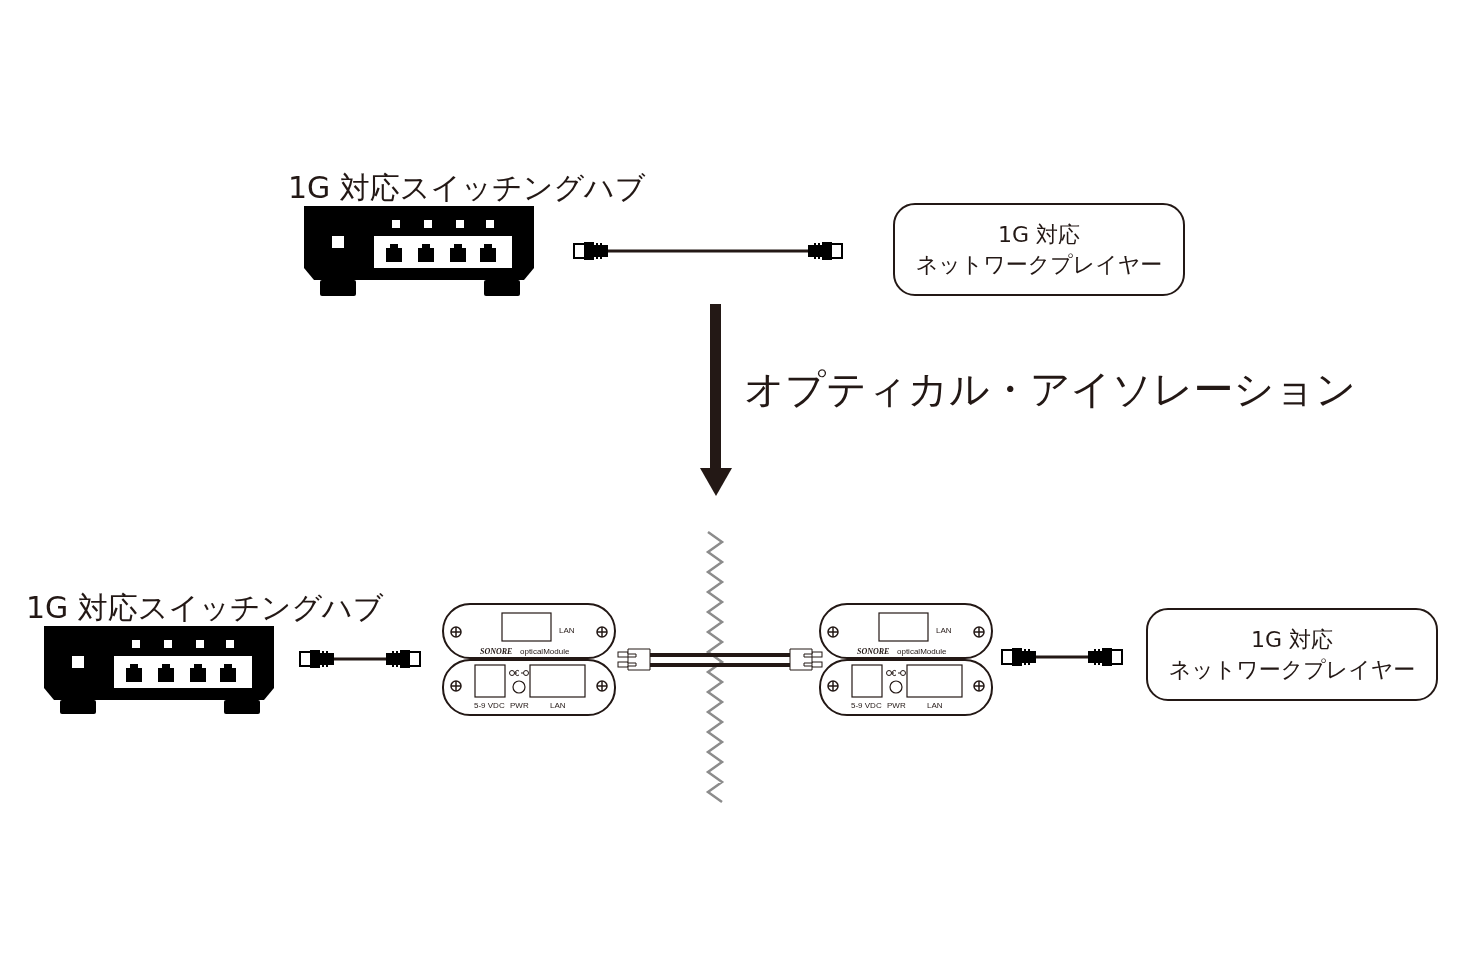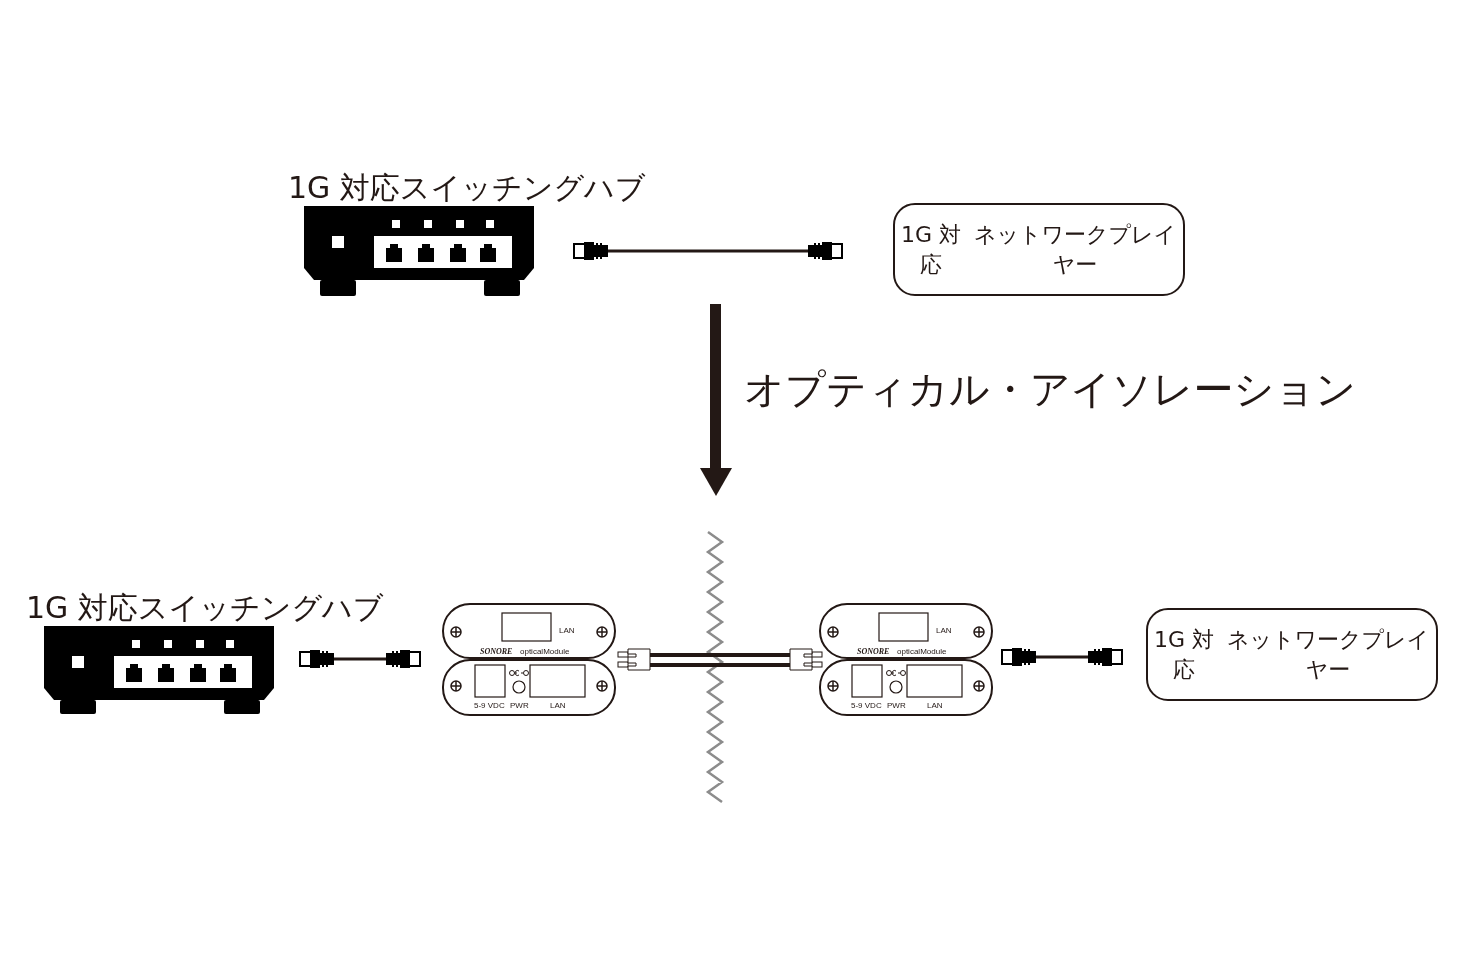--- a/index.html
+++ b/index.html
@@ -1,21 +1,21 @@
 <!DOCTYPE html>
 <html><head>
   <meta charset="utf-8">
   <style>
     html, body { margin: 0; padding: 0; background: #ffffff; }
     body { width: 1476px; height: 954px; position: relative; overflow: hidden;
            font-family: "DejaVu Sans", "Liberation Sans", sans-serif; color: #231815; }
     .abs { position: absolute; }
     .label { font-size: 30px; white-space: nowrap; letter-spacing: 0px; }
     .player-box { border: 2px solid #231815; border-radius: 22px; box-sizing: border-box;
-                  display: flex; flex-direction: row; align-items: center; justify-content: center;
+                  display: flex; flex-direction: column; align-items: center; justify-content: center;
                   font-size: 22px; line-height: 30px; text-align: center; background: #fff; }
     .title { font-size: 40px; white-space: nowrap; }
     svg { position: absolute; overflow: visible; }
     .mod-text { font-family: "Liberation Sans", sans-serif; fill: #231815; }
     .mod-brand { font-family: "Liberation Serif", serif; font-style: italic; font-weight: bold; fill: #231815; }
   </style>
 </head>
 <body>
 
 <div class="abs label" style="left:288px; top:168px;">1G 対応スイッチングハブ</div>

